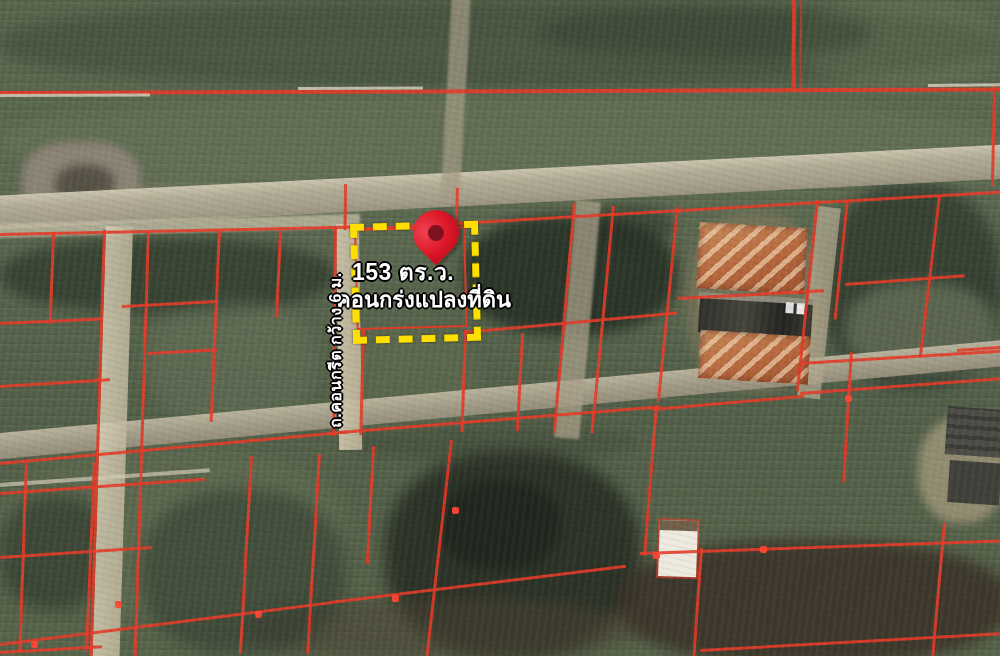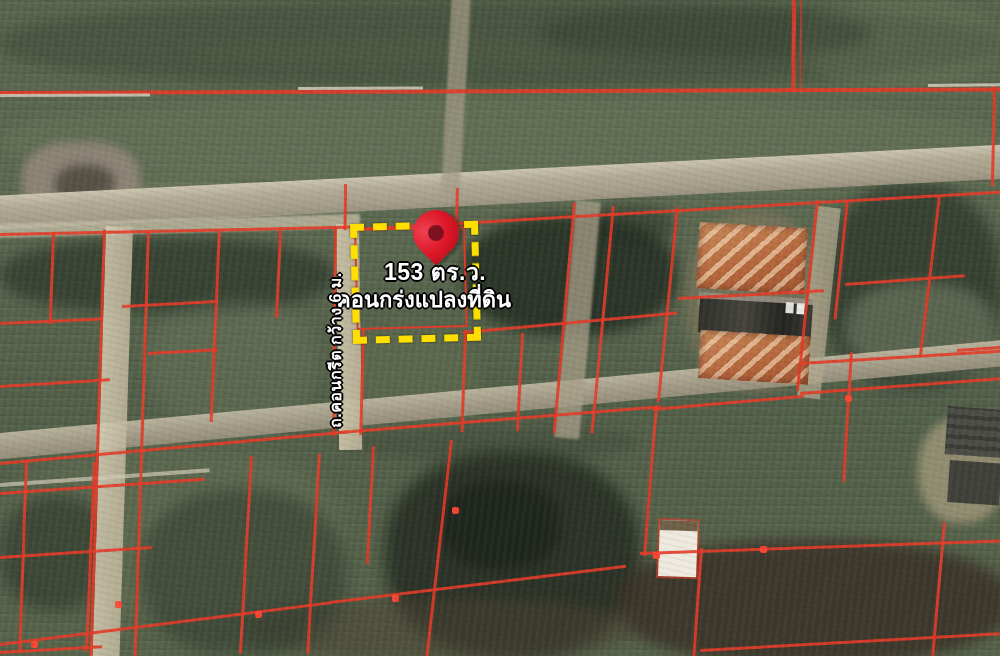--- a/index.html
+++ b/index.html
@@ -29,21 +29,21 @@
   .yellow-box{position:absolute;border:7px dashed var(--highlight,#ffdf00);transform-origin:0 0;z-index:51;
     filter:drop-shadow(0 0 1px rgba(0,0,0,.6));}
   .pin{position:absolute;width:52px;height:62px;z-index:60;}
   .pin-body{position:absolute;left:3px;top:2px;width:46px;height:46px;border-radius:50% 50% 50% 0;
     transform:rotate(-45deg);
     background:radial-gradient(circle at 35% 30%, #ef4150, var(--pin,#dc1626) 55%, #a90e1c);
     box-shadow:2px 3px 4px rgba(0,0,0,.35);}
   .pin-hole{position:absolute;left:18px;top:17px;width:16px;height:16px;border-radius:50%;background:#7e1220;}
   .maplabel{position:absolute;color:#fff;font-weight:bold;z-index:70;white-space:nowrap;
     text-shadow:-2px 0 0 #000,2px 0 0 #000,0 -2px 0 #000,0 2px 0 #000,-1px -1px 0 #000,1px 1px 0 #000,-1px 1px 0 #000,1px -1px 0 #000;}
-  .area-label{left:384px;top:254px;font-size:23px;letter-spacing:.5px;}
+  .area-label{left:352px;top:254px;font-size:23px;letter-spacing:.5px;}
   .pos-label{left:336px;top:282px;font-size:22px;}
   .road-label{left:323px;top:428px;font-size:16px;letter-spacing:.5px;transform:rotate(-90deg);transform-origin:0 0;}
 </style>
 </head>
 <body>
 
 <div class="map">
 
   <div class="patch" style="left:0;top:0;width:1000px;height:88px;background:rgba(58,70,52,.5);"></div>
   <div class="patch" style="left:0;top:96px;width:1000px;height:92px;background:rgba(116,126,96,.28);"></div>

